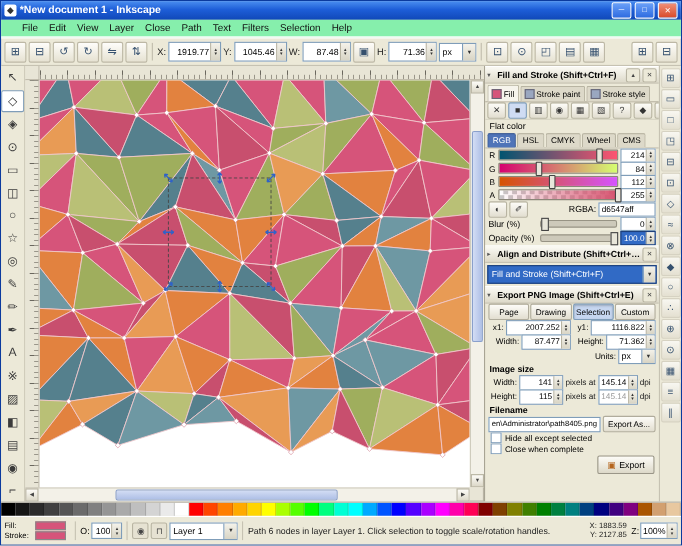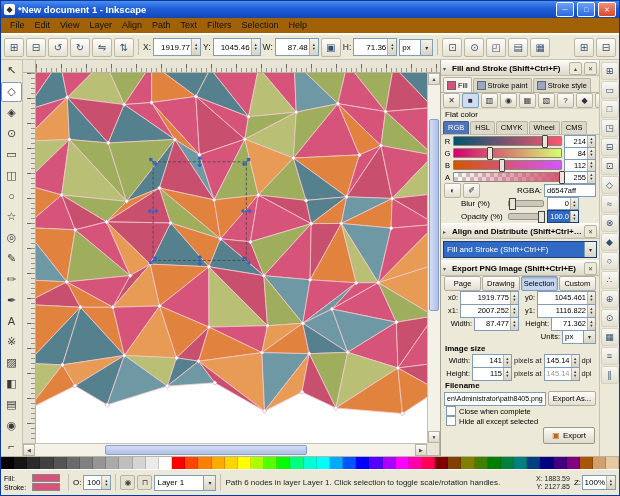--- a/index.html
+++ b/index.html
@@ -7,21 +7,21 @@
   .window{width:620px;height:496px;box-sizing:border-box;border:1px solid #0b3a9e;display:flex;flex-direction:column;background:#ece9d8;overflow:hidden}
   
   .titlebar{height:17px;flex:none;display:flex;align-items:center;gap:3px;padding:0 3px;background:linear-gradient(180deg,#4a8ef0 0%,#1e5ed8 45%,#1048b8 100%);color:#fff}
   .logo{width:11px;height:11px;display:flex;align-items:center;justify-content:center;font-size:9px;color:#111;background:#fff;border-radius:2px}
   .logo::after{content:"◆";color:#333;font-size:8px}
   .title-text{flex:1;font-size:9.5px;font-weight:bold;white-space:nowrap;overflow:hidden}
   .win-btn{width:16px;height:13px;display:flex;align-items:center;justify-content:center;font-size:7px;color:#fff;background:linear-gradient(#6aa0f8,#2e6be0);border:1px solid #fff;border-radius:2px}
   .win-min::after{content:"─"} .win-max::after{content:"□"} .win-close::after{content:"✕"}
   .win-close{background:linear-gradient(#f09078,#d84a2a)}
   
-  .menubar{height:15px;flex:none;display:flex;align-items:center;font-size:9px;padding-left:4px;background:#a16207;border-bottom:1px solid #fff}
+  .menubar{height:15px;flex:none;display:flex;align-items:center;font-size:9px;padding-left:14px;background:#86efac;border-bottom:1px solid #fff}
   .menu-item{padding:0 5px;line-height:13px;color:#111}
   
   .toolbar{height:24px;flex:none;display:flex;align-items:center;gap:2px;padding:0 3px;border-top:1px solid #fff;border-bottom:1px solid #c6c2b2;font-size:8.5px}
   .grp{display:flex;align-items:center;gap:2px}
   .far{margin-left:auto}
   .tb-icon{width:18px;height:17px;display:flex;align-items:center;justify-content:center;font-size:10px;color:#35506e;background:linear-gradient(#fefdfa,#e6e2d2);border:1px solid #bdb8a6;border-radius:2px}
   .tb-sep{width:1px;height:16px;background:#c0bcac;margin:0 2px}
   .tb-label{color:#222}
   .spin{height:16px;background:#fff;border:1px solid #7f9db9;display:flex;align-items:center;font-size:8px}
   .spin .sv{flex:1;text-align:right;padding:0 1px;white-space:nowrap;overflow:hidden}
@@ -75,21 +75,21 @@
   .sl-row{height:12px;flex:none;display:flex;align-items:center;gap:2px;padding:0 3px}
   .sl-label{width:7px;text-align:center;font-size:7.5px}
   .track{flex:1;height:8px;position:relative;border:1px solid #8a8678;border-radius:1px;background:#ccc}
   .handle{position:absolute;top:-2px;width:4px;height:11px;background:#e8e6da;border:1px solid #444;border-radius:1px}
   .mini-spin{width:30px;height:11px;flex:none;background:#fff;border:1px solid #7f9db9;display:flex;align-items:center;font-size:7.5px}
   .mini-spin .sv{flex:1;text-align:right;padding-right:1px}
   .mini-spin .arr{width:7px}
   .rgba-row{height:14px;flex:none;display:flex;align-items:center;gap:2px;padding:0 3px}
   .rgba-label{margin-left:auto}
   .rgba-field{width:48px;height:11px;background:#fff;border:1px solid #7f9db9;display:flex;align-items:center;padding-left:2px;font-size:7.5px}
-  .fx-row{height:13px;flex:none;display:flex;align-items:center;gap:3px;padding:0 20px}
+  .fx-row{height:13px;flex:none;display:flex;align-items:center;gap:3px;padding:0 3px}
   .fx-label{width:44px;white-space:nowrap}
   .fx-track{flex:1;height:5px;position:relative;background:#cdc9ba;border:1px solid #979384;border-radius:2px}
   .fx-thumb{position:absolute;top:-3px;width:5px;height:10px;background:#e8e6da;border:1px solid #444}
   .mini-spin.sel{background:#316ac5;color:#fff;border-color:#1c3f7a}
   .dock-combo{height:15px;flex:none;margin:2px;display:flex;align-items:center;padding-left:3px;background:#316ac5;color:#fff;border:1px solid #1c3f7a;font-size:8px;white-space:nowrap;overflow:hidden}
   .dock-combo .carr{flex:none}
   .exp-section{height:11px;line-height:11px;flex:none;padding-left:4px;font-weight:bold}
   .area-row{height:15px;flex:none;display:flex;align-items:center;gap:1px;padding:0 3px}
   .area-btn{flex:1;height:13px;display:flex;align-items:center;justify-content:center;font-size:7.5px;background:linear-gradient(#fdfcf8,#e2ded0);border:1px solid #b0ac9c;border-radius:2px;white-space:nowrap}
   .area-btn.active{background:#c6d6f0;border-color:#7f9db9;box-shadow:inset 0 1px 2px rgba(0,0,0,.25)}
@@ -148,21 +148,21 @@
     <span class="win-btn win-min"></span>
     <span class="win-btn win-max"></span>
     <span class="win-btn win-close"></span>
   </div>
 
   <div class="menubar" id="menu-items">
       <div class="menu-item">File</div>
       <div class="menu-item">Edit</div>
       <div class="menu-item">View</div>
       <div class="menu-item">Layer</div>
-      <div class="menu-item">Align</div>
+      <div class="menu-item">Close</div>
       <div class="menu-item">Path</div>
       <div class="menu-item">Text</div>
       <div class="menu-item">Filters</div>
       <div class="menu-item">Selection</div>
       <div class="menu-item">Help</div>
     </div>
 
   <div class="toolbar">
     <span class="grp" id="tb-left">
         <div class="tb-icon">⊞</div>
@@ -622,32 +622,20 @@
       </div>
 
       <div class="area-row" id="area-btns">
           <div class="area-btn">Page</div>
           <div class="area-btn">Drawing</div>
           <div class="area-btn active">Selection</div>
           <div class="area-btn">Custom</div>
         </div>
 
       <div class="xp-row">
-        <span class="xp-lbl">x0:</span>
-        <span class="spin xs">
-            <span class="sv">1919.775</span>
-            <span class="arr"></span>
-          </span>
-        <span class="xp-lbl">y0:</span>
-        <span class="spin xs">
-            <span class="sv">1045.461</span>
-            <span class="arr"></span>
-          </span>
-      </div>
-      <div class="xp-row">
         <span class="xp-lbl">x1:</span>
         <span class="spin xs">
             <span class="sv">2007.252</span>
             <span class="arr"></span>
           </span>
         <span class="xp-lbl">y1:</span>
         <span class="spin xs">
             <span class="sv">1116.822</span>
             <span class="arr"></span>
           </span>
@@ -703,25 +691,25 @@
 
       <div class="exp-section">Filename</div>
       <div class="file-row">
         <span class="file-field">en\Administrator\path8405.png</span>
         <span class="exp-as-btn">Export As...</span>
       </div>
 
       <div id="export-checks">
           <div class="check-row">
             <div class="cb"></div>
-            <span>Close when complete</span>
+            <span>Hide all except selected</span>
           </div>
           <div class="check-row">
             <div class="cb"></div>
-            <span>Hide all except selected</span>
+            <span>Close when complete</span>
           </div>
         </div>
 
       <div class="export-row">
         <span class="export-btn">
           <span class="ico">▣</span>
           <span>Export</span>
         </span>
       </div>
 

